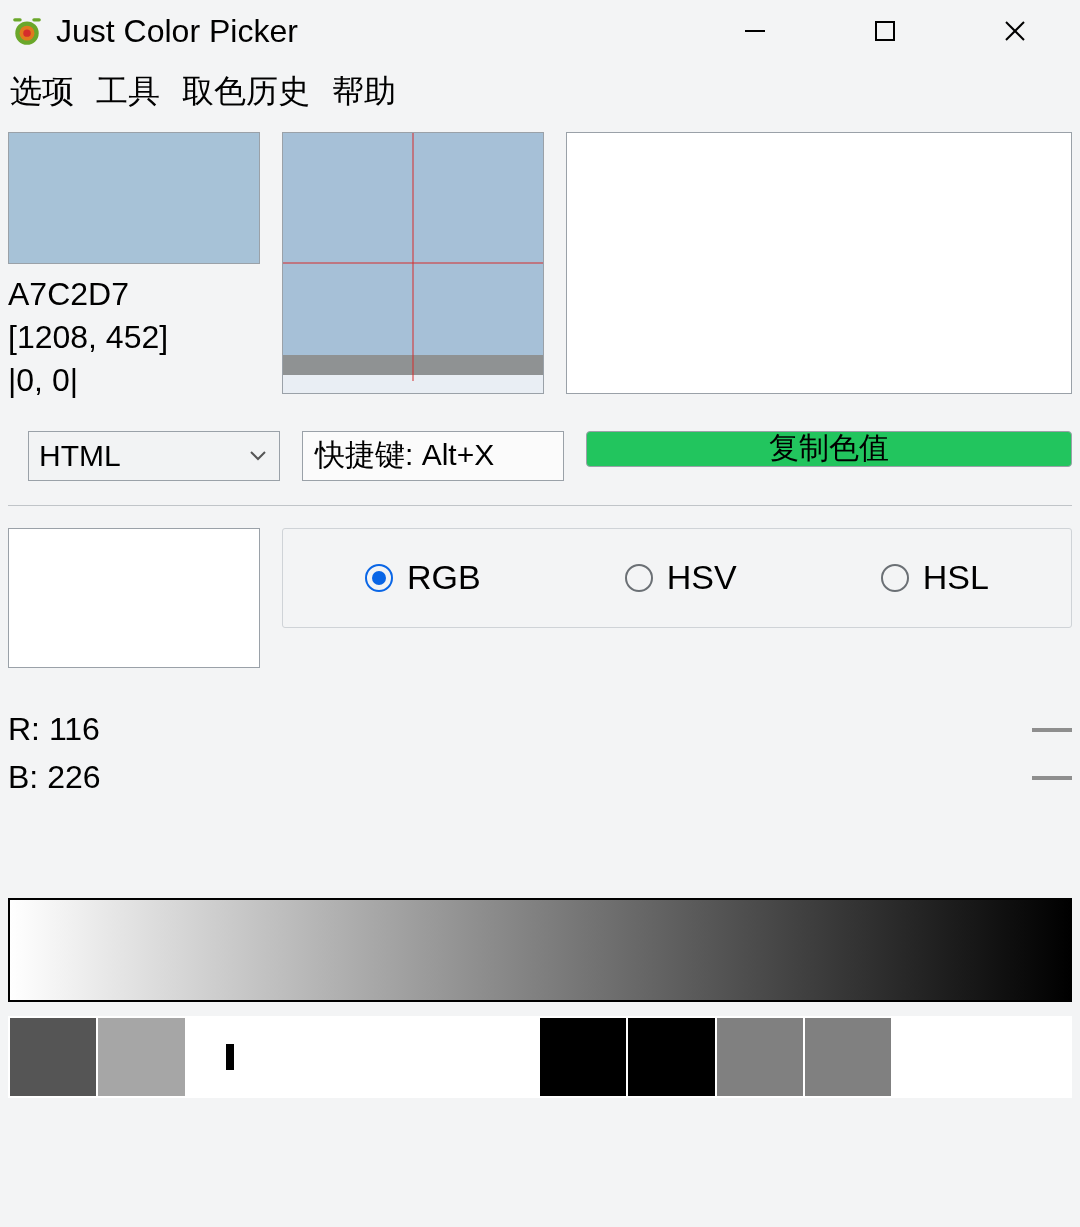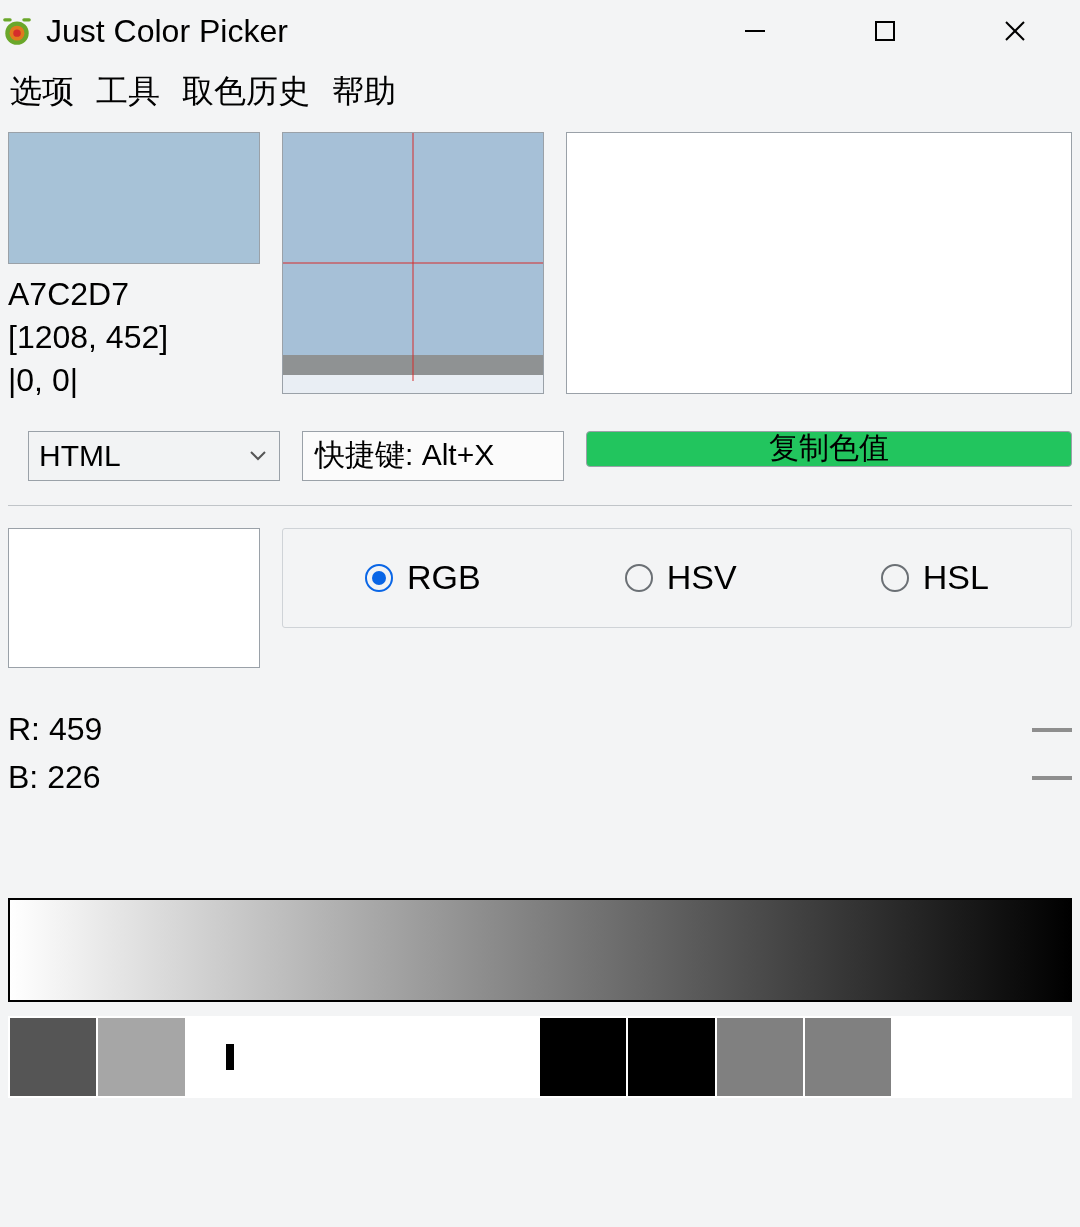--- a/index.html
+++ b/index.html
@@ -10,20 +10,21 @@
       width: 1080px;
       height: 1227px;
       overflow: hidden;
       color: #000;
     }
     .titlebar {
       display: flex;
       align-items: center;
       height: 62px;
       background: #f3f4f5;
+      padding-left: 10px;
     }
     .titlebar .app-icon {
       width: 34px; height: 34px; margin-right: 12px;
       display: flex; align-items: center; justify-content: center;
     }
     .titlebar .title { font-size: 32px; font-weight: 400; }
     .titlebar .spacer { flex: 1; }
     .win-btn {
       width: 130px; height: 62px; display: flex;
       align-items: center; justify-content: center; cursor: default;
@@ -256,21 +257,21 @@
       </div>
       <div class="radio">
         <span class="circle"></span>
         <span>HSL</span>
       </div>
     </div>
   </div>
 
   <div class="sliders">
     <div class="srow">
-      <div class="label">R: 459</div>
+      <div class="label">R: 116</div>
       <div class="track"></div>
       <div class="thumb"></div>
     </div>
     <div class="srow">
       <div class="label">B: 226</div>
       <div class="track"></div>
       <div class="thumb"></div>
     </div>
   </div>
 

